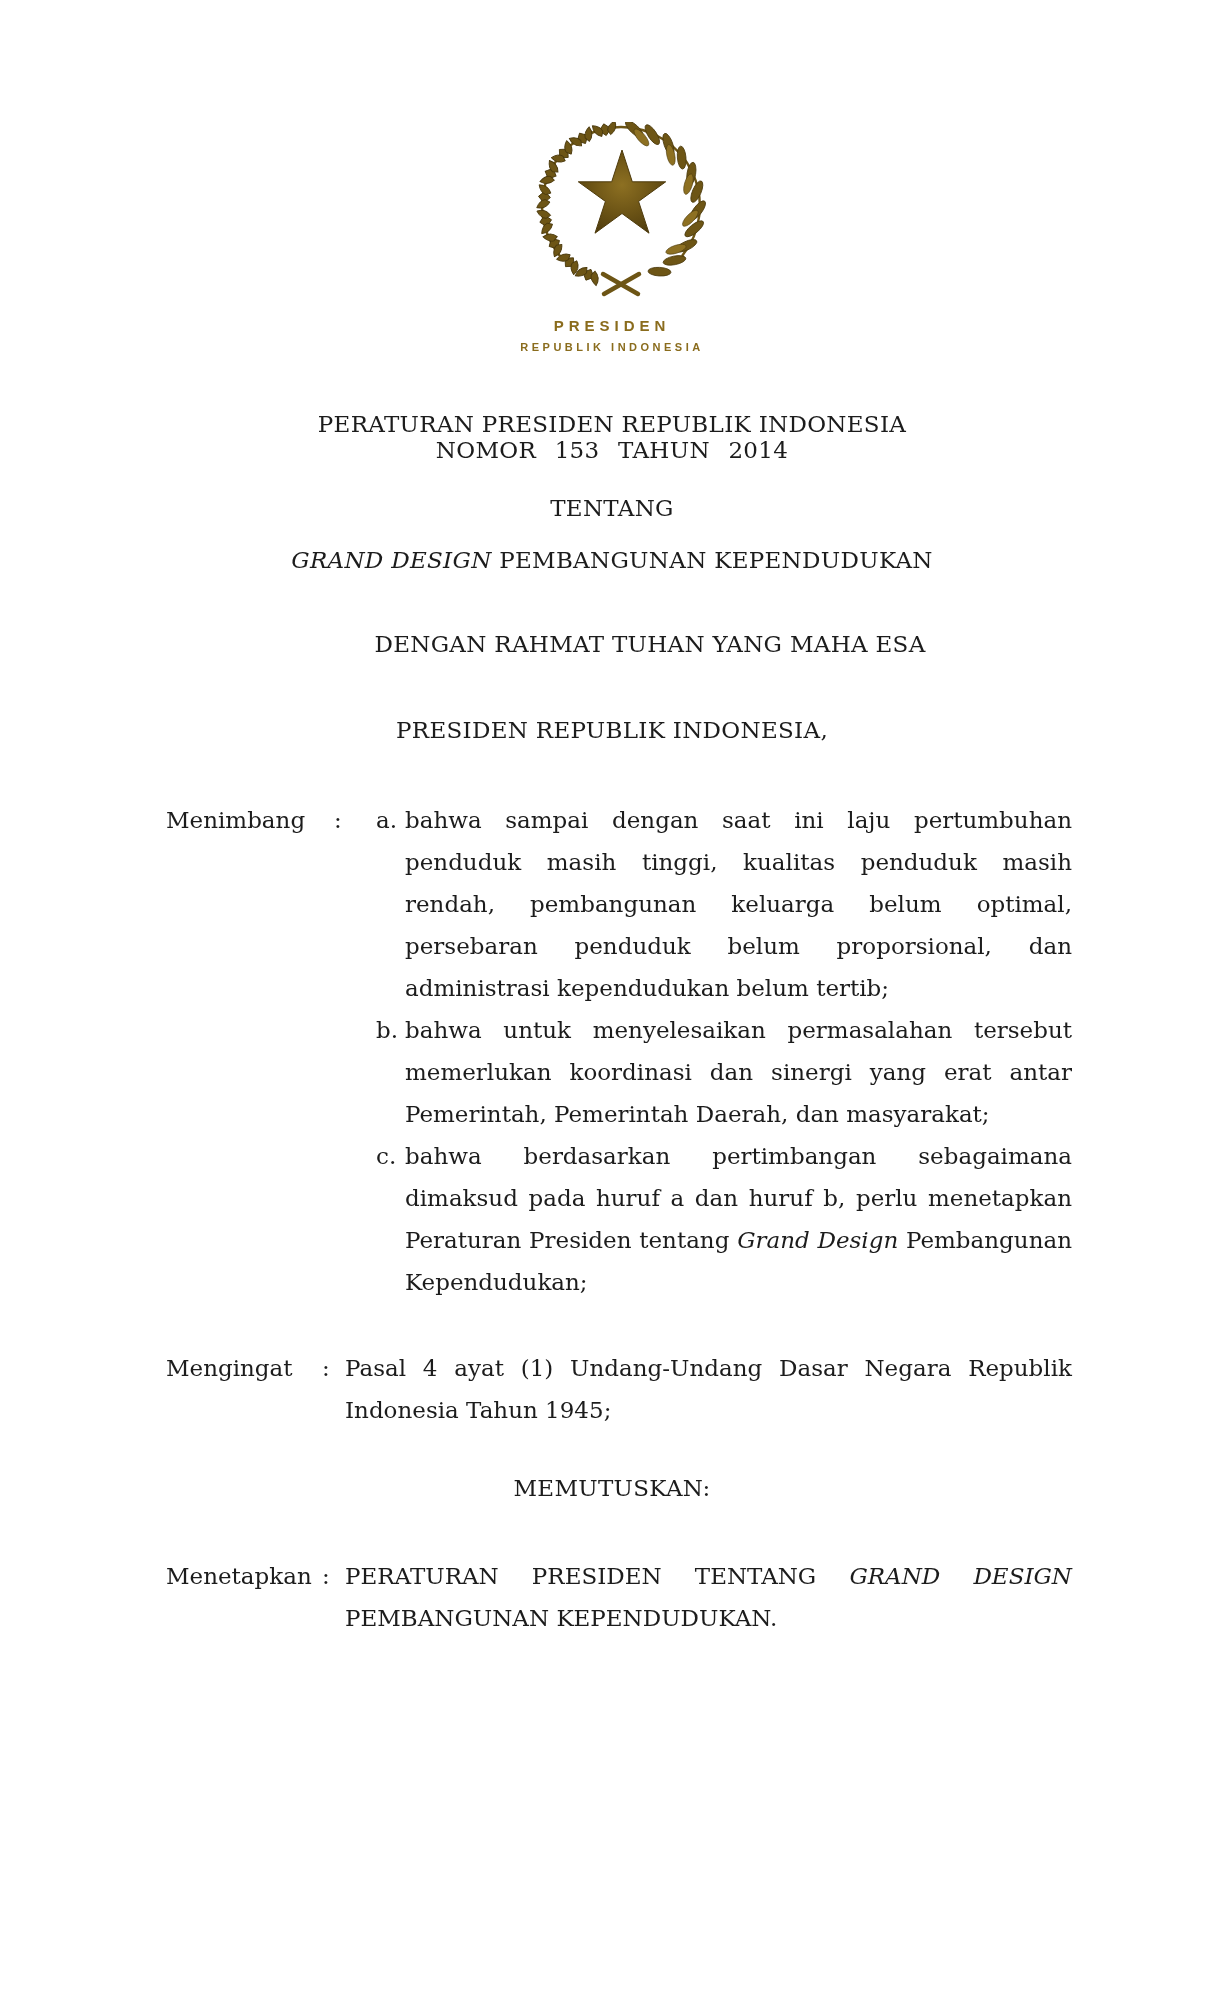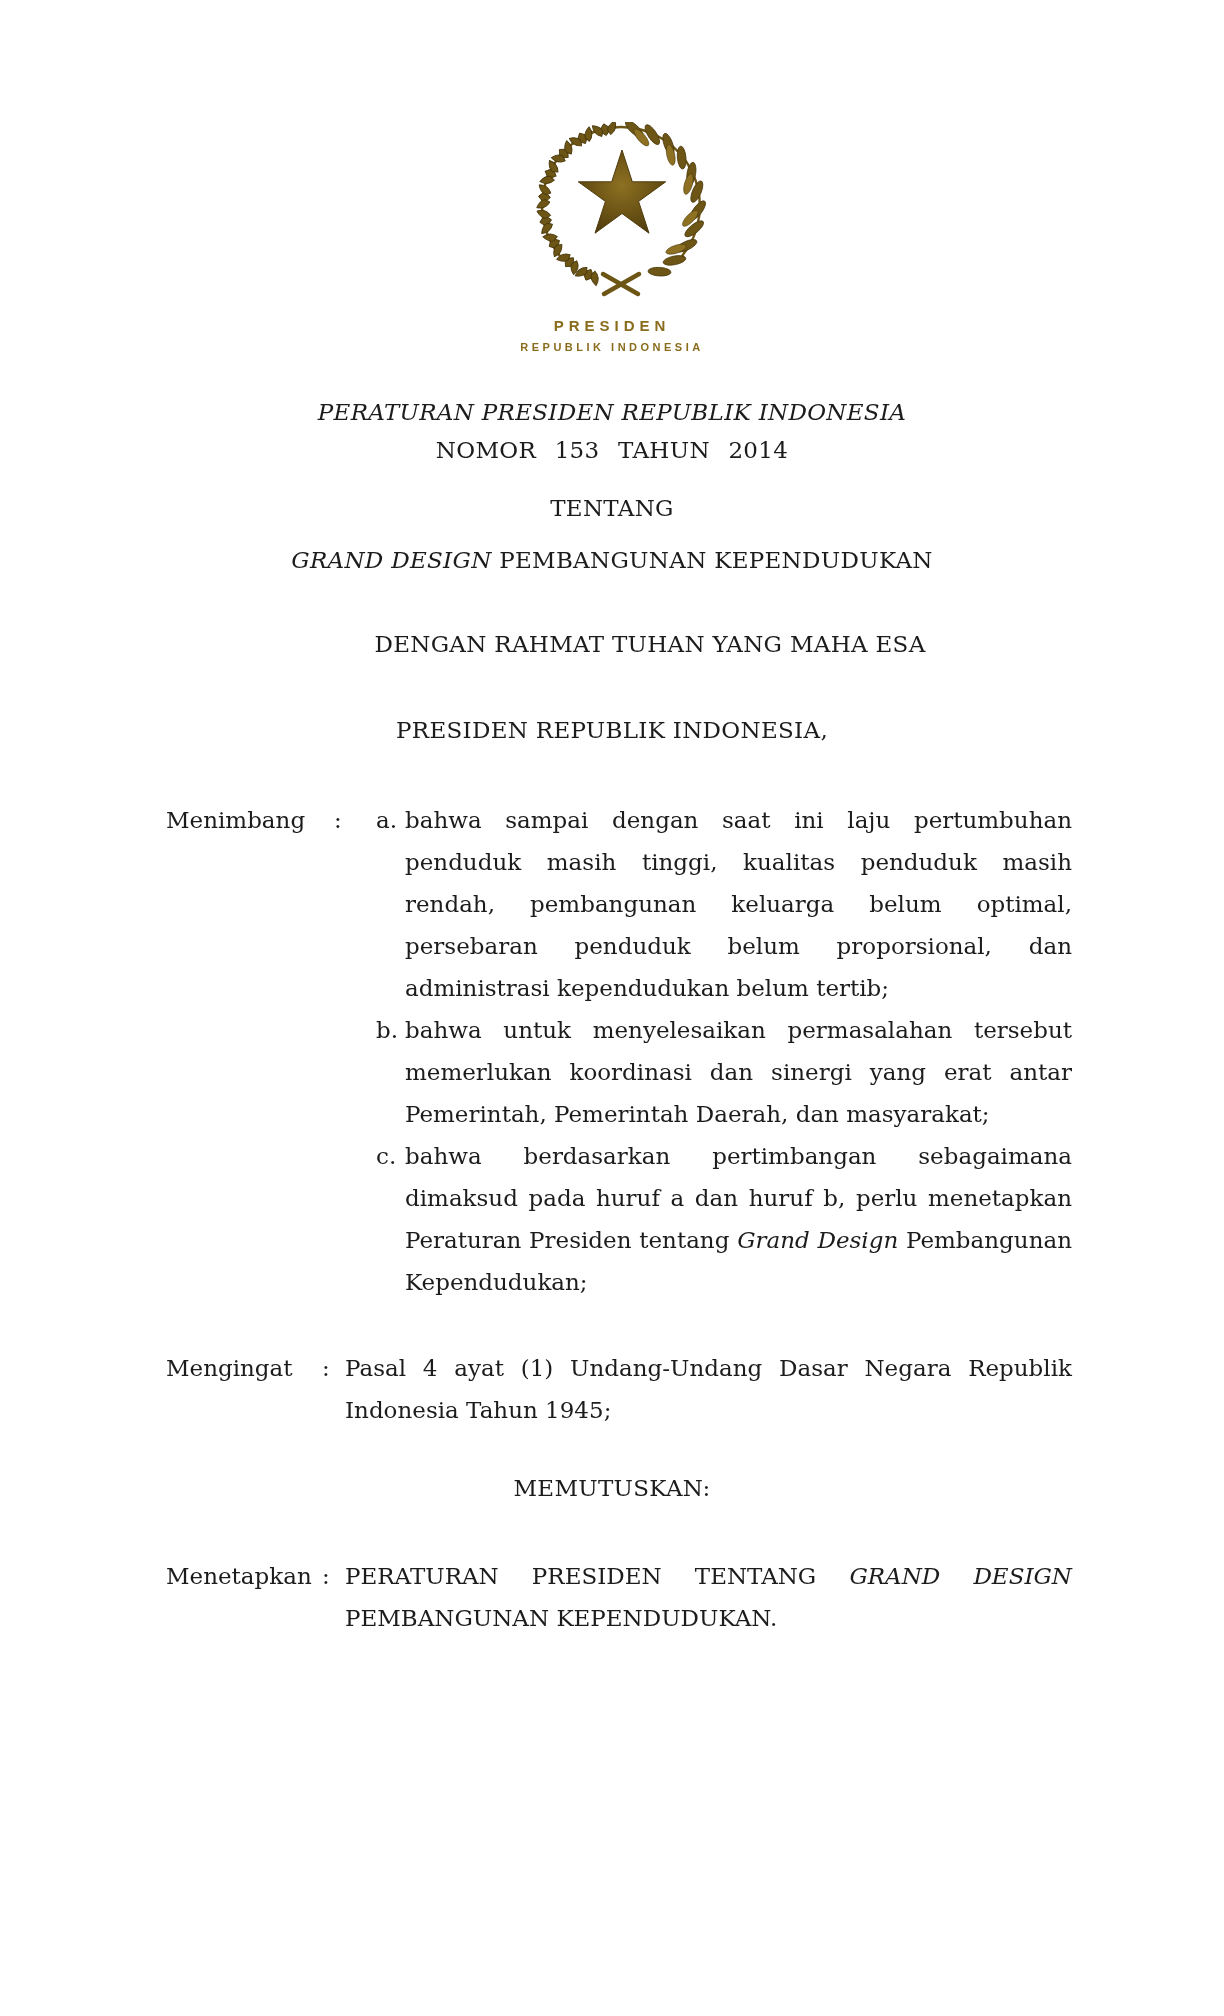--- a/index.html
+++ b/index.html
@@ -20,21 +20,21 @@
     font-family:"Liberation Sans","DejaVu Sans",sans-serif;
     font-weight:700;color:#8a6c1d;
   }
   #lh1{top:317px;font-size:15px;letter-spacing:5px;}
   #lh2{top:341px;font-size:11px;letter-spacing:3.5px;}
   
   .hline{
     position:absolute;left:0;width:100%;
     text-align:center;font-size:23px;line-height:28px;letter-spacing:.3px;
   }
-  #title-line1{top:398px;font-style:italic;}
+  #title-line1{top:410px;}
   #title-line2{top:436px;word-spacing:11px;}
   #tentang{top:494px;}
   #subject{top:546px;}
   #invocation{top:630px;padding-left:38px;}
   #authority{top:716px;}
   #memutuskan{top:1474px;}
   
   .clause-section{
     position:absolute;left:166px;right:152px;
     display:flex;font-size:23px;

